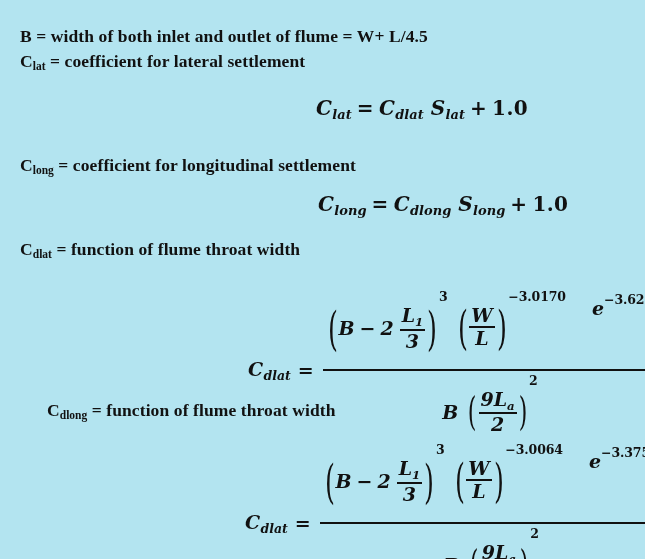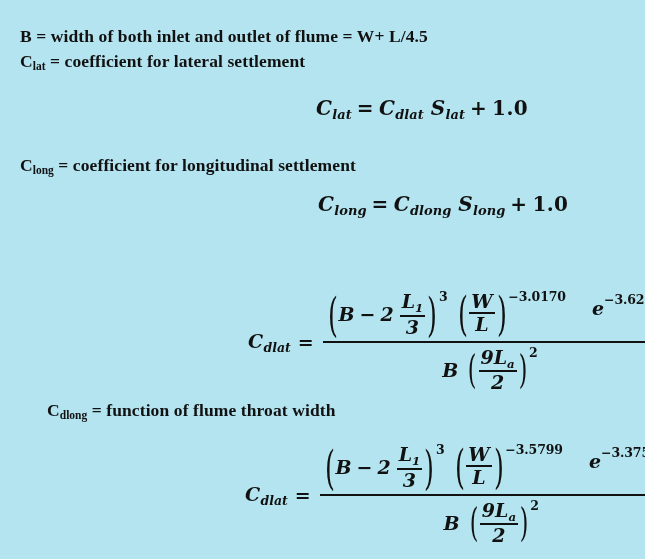--- a/index.html
+++ b/index.html
@@ -112,21 +112,21 @@
   }
 
   
   .sfrac {
     display: inline-flex;
     flex-direction: column;
     align-items: center;
     justify-content: center;
     vertical-align: middle;
     line-height: 1.02;
-    margin: 2px 1px;
+    margin: 16px 1px;
   }
   .sfrac .t, .sfrac .b {
     display: block;
     text-align: center;
     padding: 0 2px;
   }
   .sfrac .sbar {
     display: block;
     height: 2px;
     background: #111111;
@@ -214,20 +214,23 @@
   </div>
 
   <div class="def-line" style="top:155px;">
     <span>C</span><span class="sub">long</span><span> = coefficient for longitudinal settlement</span>
   </div>
 
   <div class="math inline-eq" style="top:192px; left:318px;">
     <span>C</span><span class="sb">long</span><span class="op up">=</span><span>C</span><span class="sb">dlong</span><span class="gap">S</span><span class="sb">long</span><span class="op up">+</span><span class="up">1.0</span>
   </div>
 
+  <div class="def-line" style="top:239px;">
+    <span>C</span><span class="sub">dlat</span><span> = function of flume throat width</span>
+  </div>
 
   <div class="bigeq" style="top:290px; left:248px;">
     <span class="lhs"><span>C</span><span class="sb">dlat</span></span>
     <span class="eqs up">=</span>
 
     <span class="frac">
       <span class="num">
 
         <span class="grp-wrap">
           <span class="grp">
@@ -324,21 +327,21 @@
         <span class="grp-wrap">
           <span class="grp">
             <span class="paren tall">(</span>
             <span class="sfrac">
               <span class="t">W</span>
               <span class="sbar"></span>
               <span class="b">L</span>
             </span>
             <span class="paren tall">)</span>
           </span>
-          <span class="sup num-exp">−3.5799</span>
+          <span class="sup num-exp">−3.0064</span>
         </span>
 
         <span class="eterm">
           <span class="ebase">e</span>
           <span class="esup">−3.3753</span>
         </span>
       </span>
 
       <span class="bar"></span>
 

